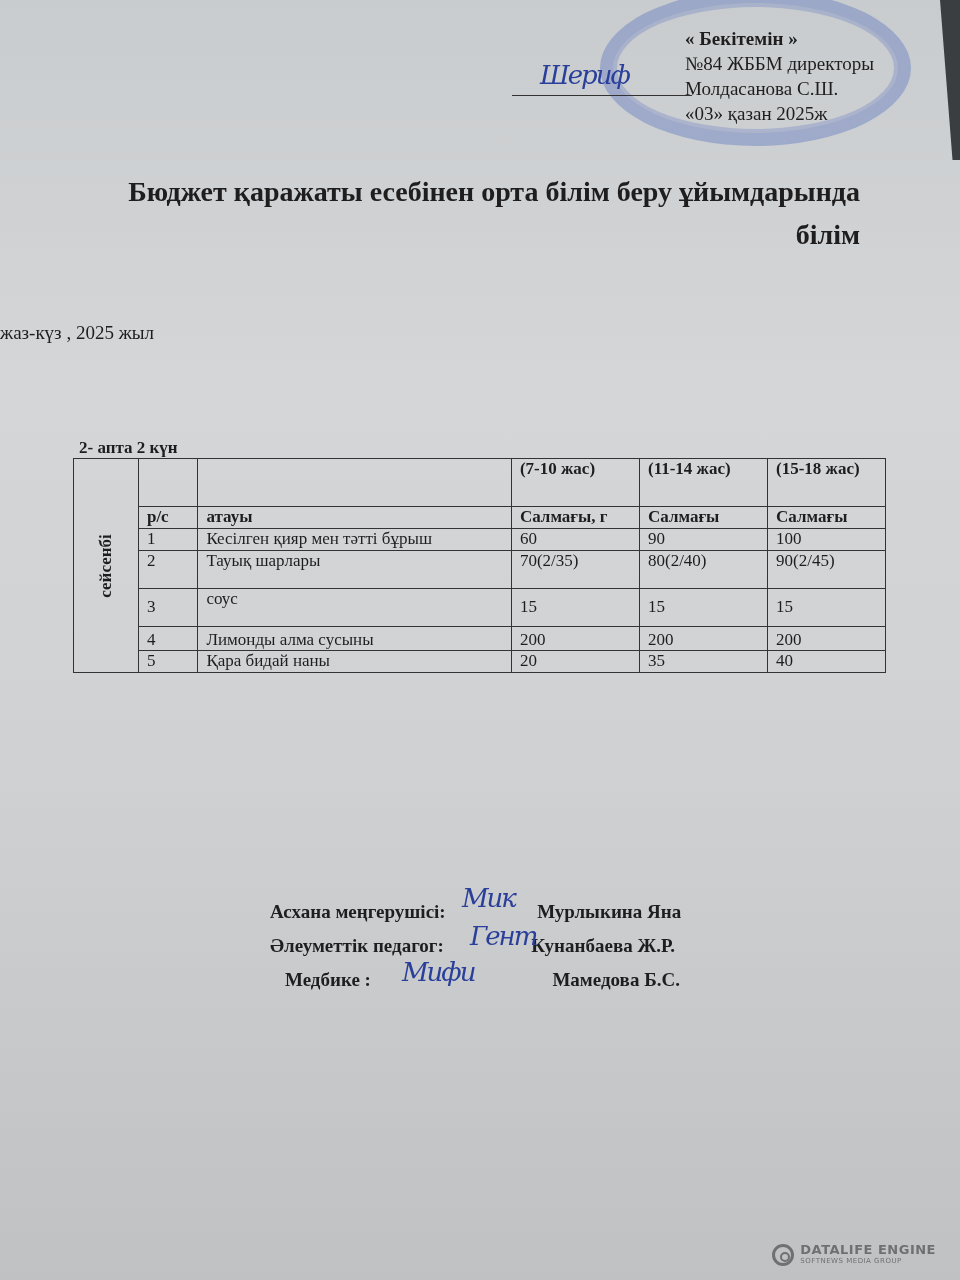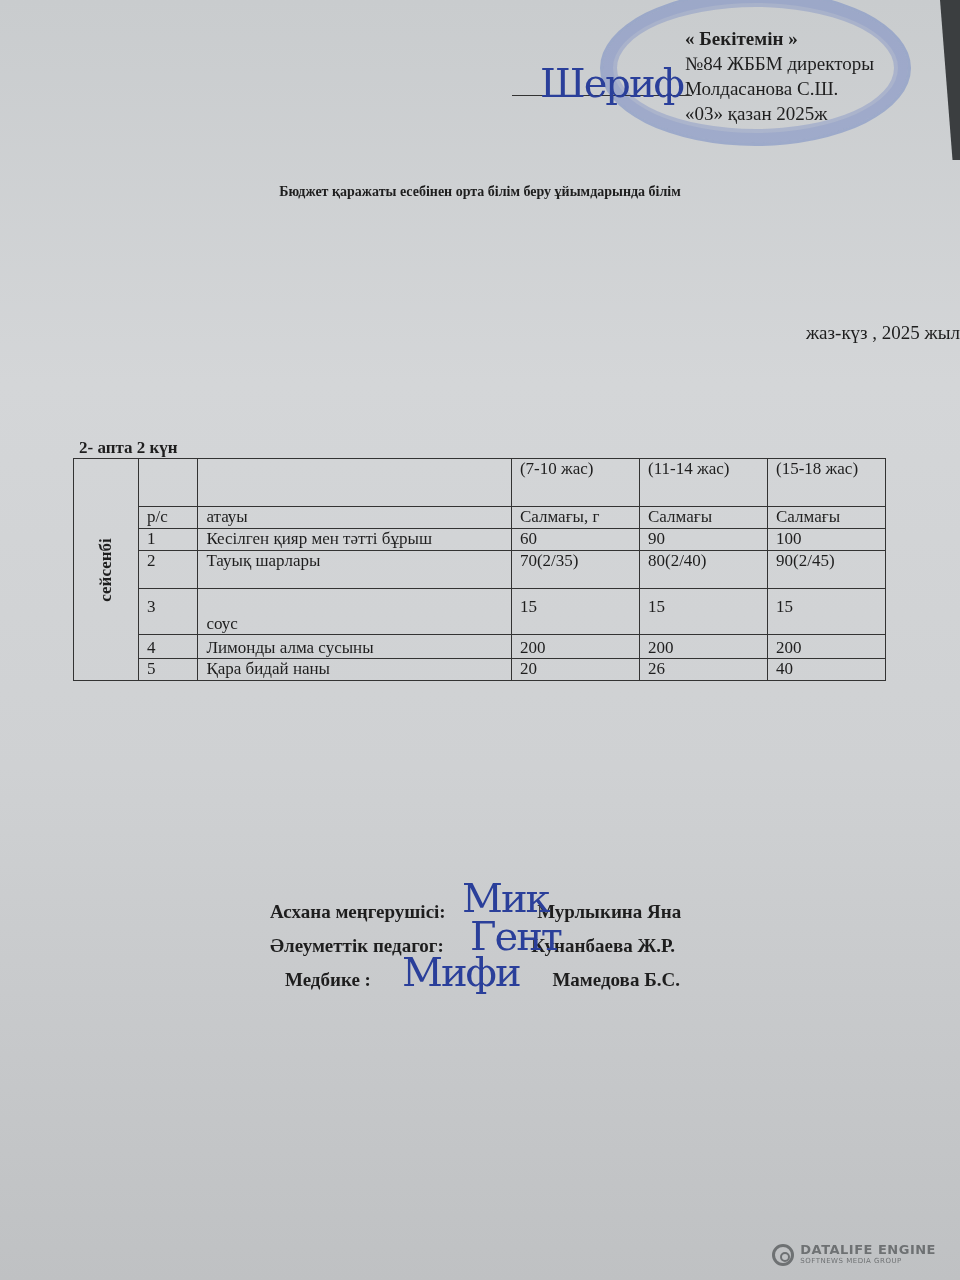--- a/index.html
+++ b/index.html
@@ -20,37 +20,37 @@
   }
   .approve .b { font-weight: bold; }
   .stamp {
     position: absolute; left: 600px; top: 0; width: 305px; height: 150px;
     border-radius: 50%; border: 3px solid rgba(70,100,190,0.35);
     box-shadow: inset 0 0 0 10px rgba(70,100,190,0.12), inset 0 0 0 14px rgba(70,100,190,0.25);
     transform: translateY(-10px);
   }
   .sig-line { position: absolute; left: 512px; top: 95px; width: 180px; border-top: 1px solid #333; }
   .sig {
-    position: absolute; font-family: "DejaVu Serif", serif; 
-    color: #2a3f9a; font-size: 40px; letter-spacing: -2px;
+    position: absolute; font-family: "DejaVu Serif", serif; font-style: italic;
+    color: #2a3f9a; font-size: 26px; letter-spacing: -2px;
   }
   .title {
-    position: absolute; left: 100px; width: 760px; top: 170px; text-align: center;
-    font-weight: bold; font-size: 14px; line-height: 43px;
+    position: absolute; left: 100px; width: 760px; top: 170px; text-align: right;
+    font-weight: bold; font-size: 28px; line-height: 43px;
   }
-  .season { position: absolute; left: 0; width: 960px; top: 322px; text-align: right; font-size: 19px; }
+  .season { position: absolute; left: 0; width: 960px; top: 322px; text-align: left; font-size: 19px; }
   .week { position: absolute; left: 79px; top: 438px; font-weight: bold; font-size: 17px; }
   table {
     position: absolute; left: 73px; top: 458px; width: 813px;
     border-collapse: collapse; font-size: 17px;
   }
   td { border: 1px solid #333; padding: 0 8px; vertical-align: top; line-height: 20px; }
   td.day { width: 40px; padding: 0; vertical-align: middle; text-align: center; }
   td.day span { display: inline-block; transform: rotate(-90deg); font-weight: bold; white-space: nowrap; }
-  .hdr { font-weight: normal; }
+  .hdr { font-weight: bold; }
   .c-num { width: 42px; }
   .c-name { width: 294px; }
   .c-a { width: 110px; }
   .c-b { width: 110px; }
   .c-c { width: 100px; }
   .sigs {
     position: absolute; left: 0; top: 895px; width: 960px; font-size: 19px; line-height: 34px;
   }
   .srow { position: absolute; font-weight: bold; white-space: nowrap; }
   .wm {
@@ -118,37 +118,37 @@
     </tr>
     <tr style="height:38px;">
       <td>2</td>
       <td>Тауық шарлары</td>
       <td>70(2/35)</td>
       <td>80(2/40)</td>
       <td>90(2/45)</td>
     </tr>
     <tr style="height:38px;">
       <td style="padding-top:8px;">3</td>
-      <td style="padding-top:25px;">соус</td>
+      <td style="padding-top:0;">соус</td>
       <td style="padding-top:8px;">15</td>
       <td style="padding-top:8px;">15</td>
       <td style="padding-top:8px;">15</td>
     </tr>
     <tr style="height:24px;">
       <td style="vertical-align:bottom;">4</td>
       <td style="vertical-align:bottom;">Лимонды алма сусыны</td>
       <td style="vertical-align:bottom;">200</td>
       <td style="vertical-align:bottom;">200</td>
       <td style="vertical-align:bottom;">200</td>
     </tr>
     <tr style="height:22px;">
       <td>5</td>
       <td>Қара бидай наны</td>
       <td>20</td>
-      <td>26</td>
+      <td>35</td>
       <td>40</td>
     </tr>
   </tbody>
     </table>
 
   <div class="sigs">
     <div class="srow" style="left:270px; top:0;text-align:center;">
       <span>Асхана меңгерушісі:</span>
       <span style="display:inline-block; width:82px;"></span>
       <span>Мурлыкина Яна</span>

